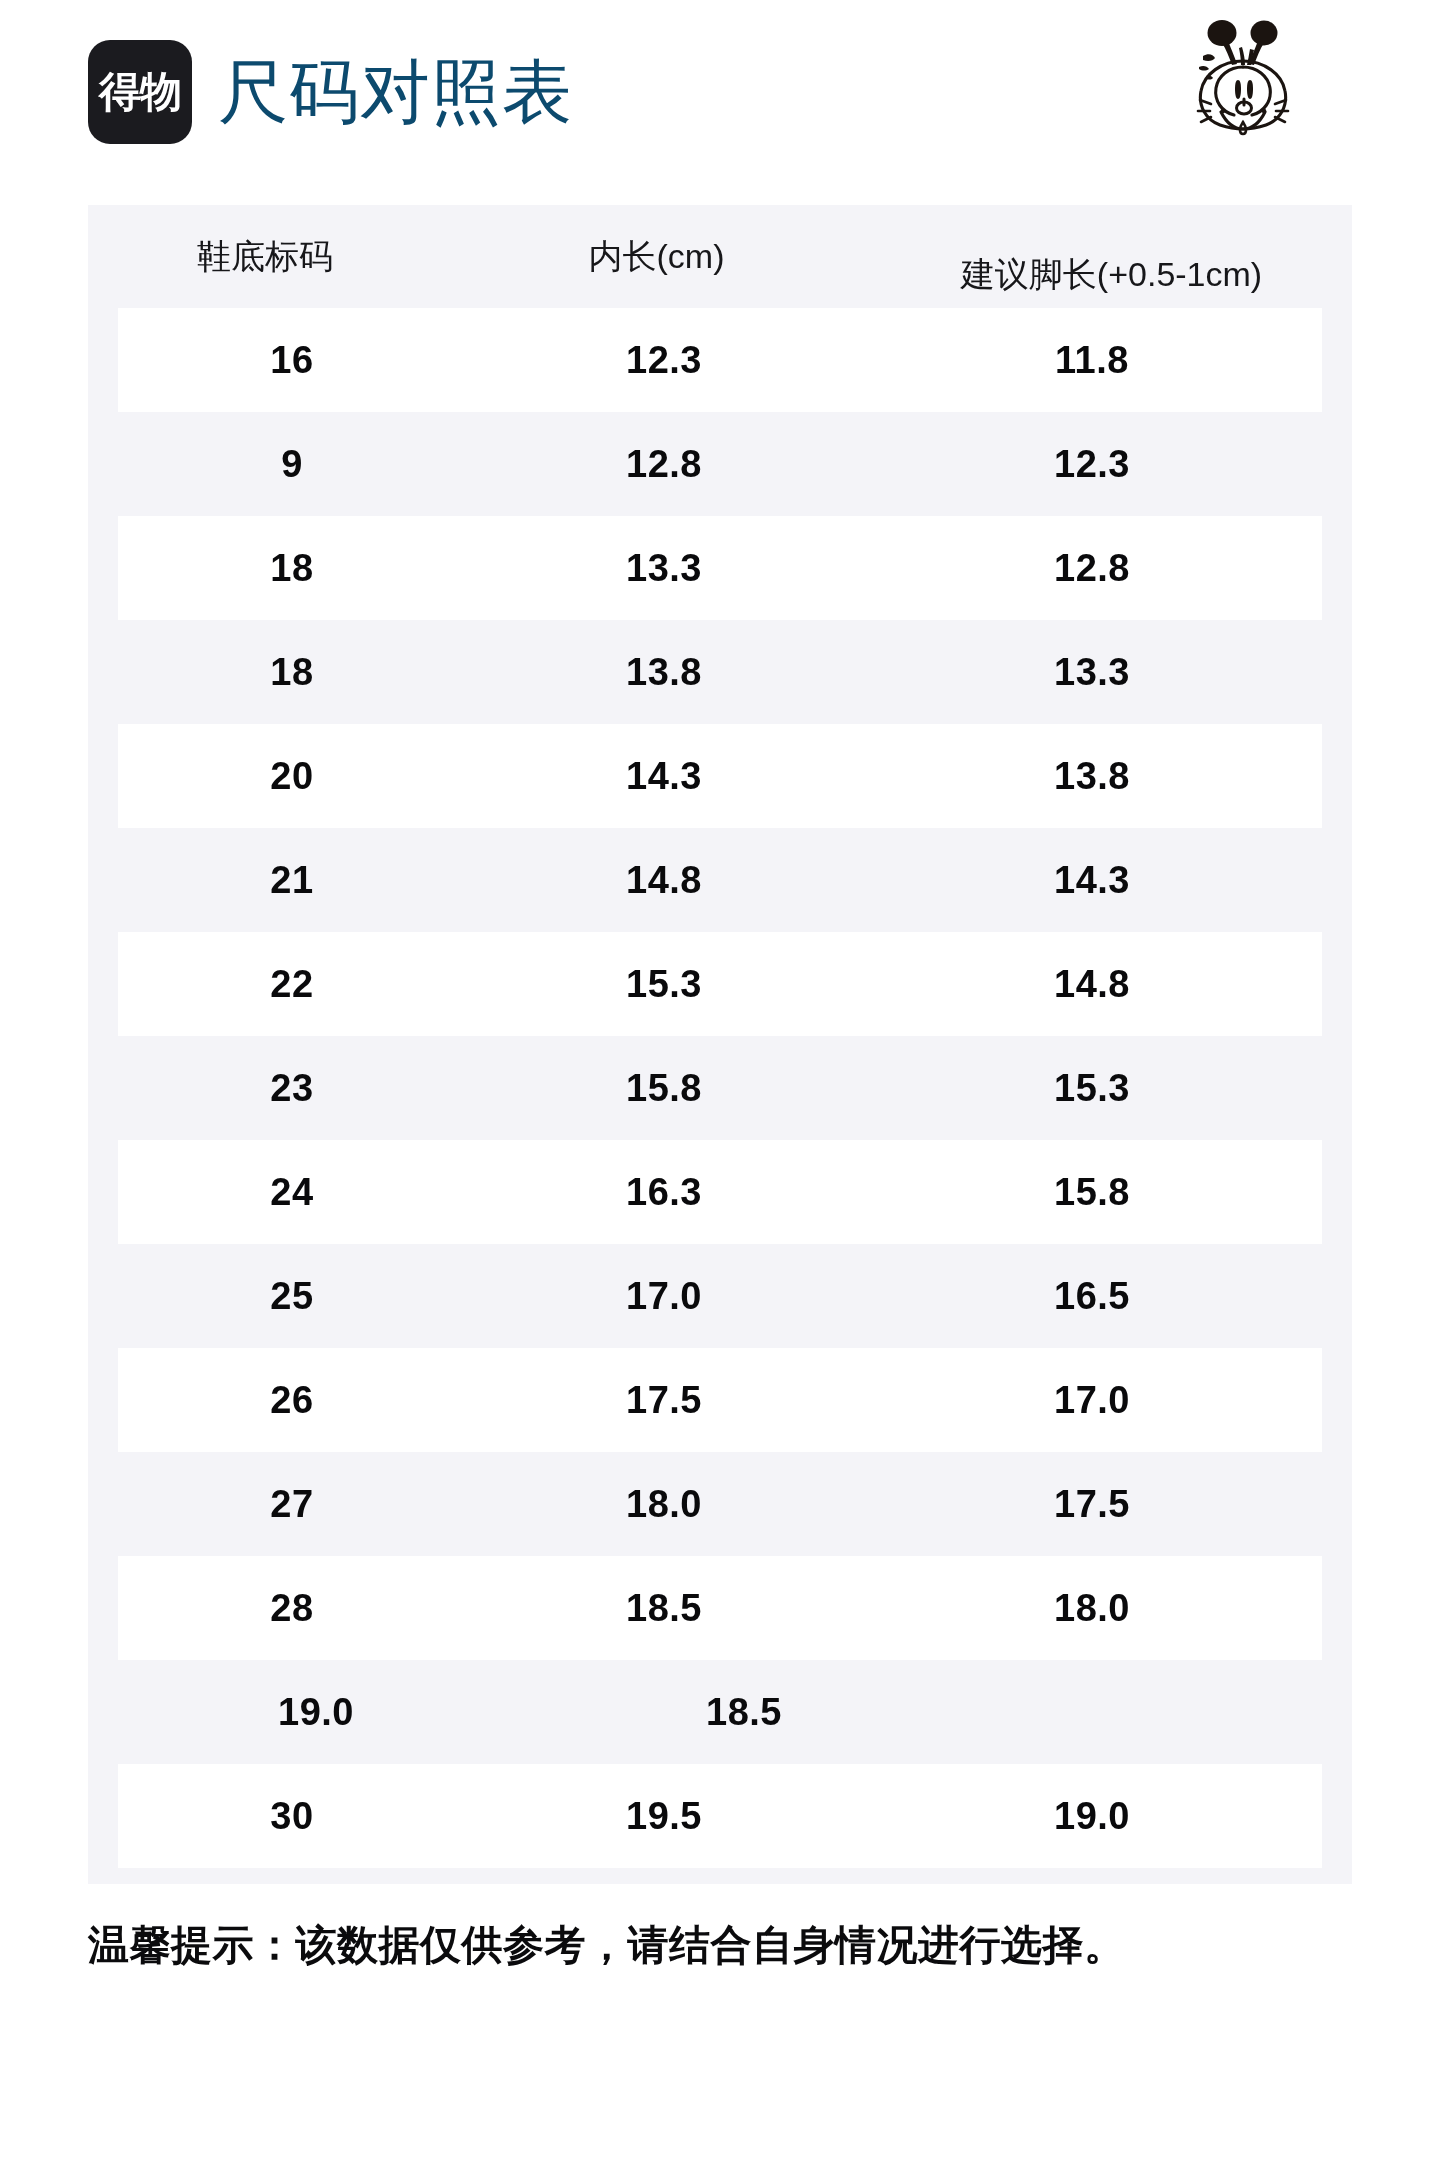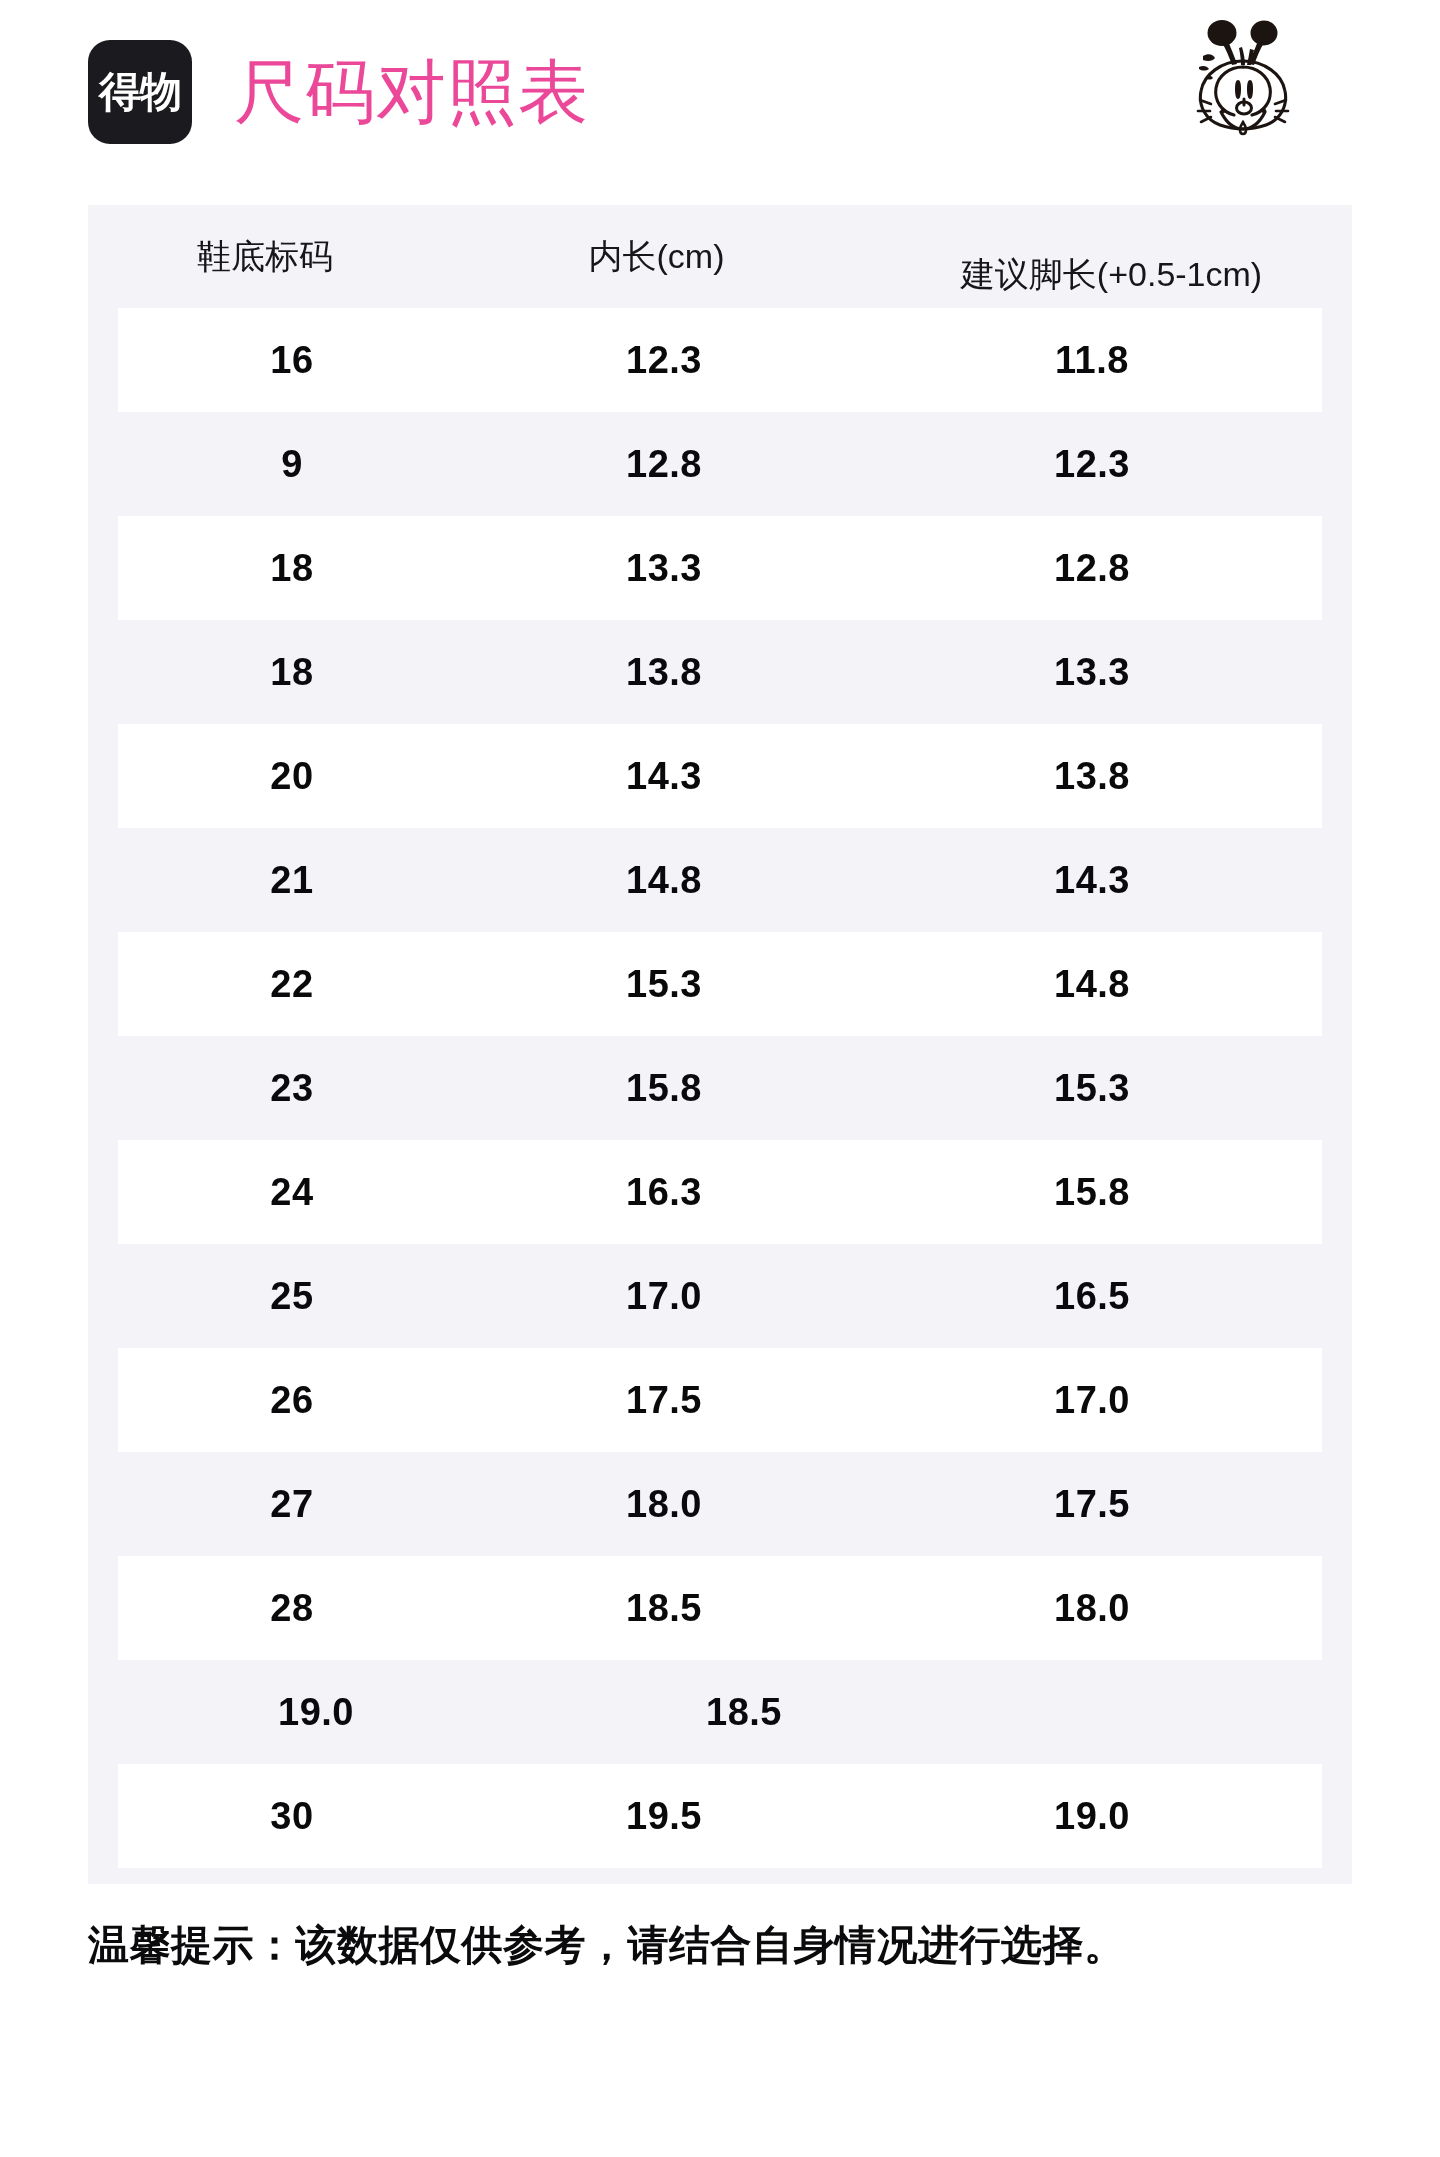--- a/index.html
+++ b/index.html
@@ -45,24 +45,24 @@
   }
   .brand-logo-text {
     color: #ffffff;
     font-size: 42px;
     font-weight: 700;
     letter-spacing: -1px;
     line-height: 1;
     font-family: "Liberation Sans", "DejaVu Sans", sans-serif;
   }
   .page-title {
-    margin-left: 42px;
+    margin-left: 26px;
     font-size: 70px;
     font-weight: 400;
-    color: #ec4899;
+    color: #0c4a6e;
     line-height: 1;
     letter-spacing: 1px;
     white-space: nowrap;
   }
 
   .mascot {
     position: absolute;
     left: 1172px;
     top: 12px;
     width: 136px;

